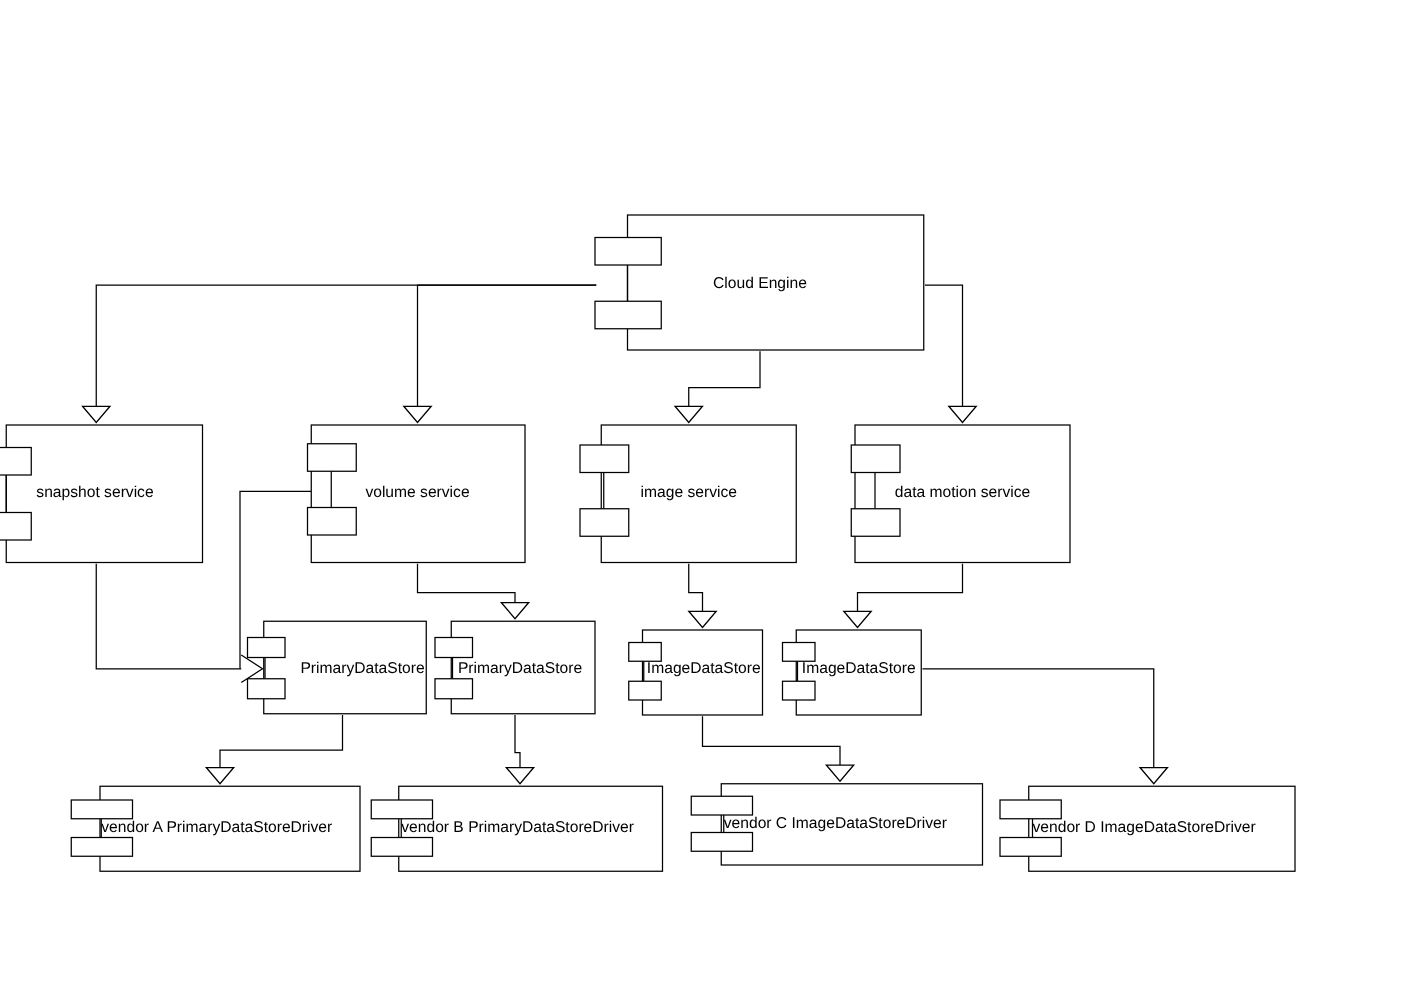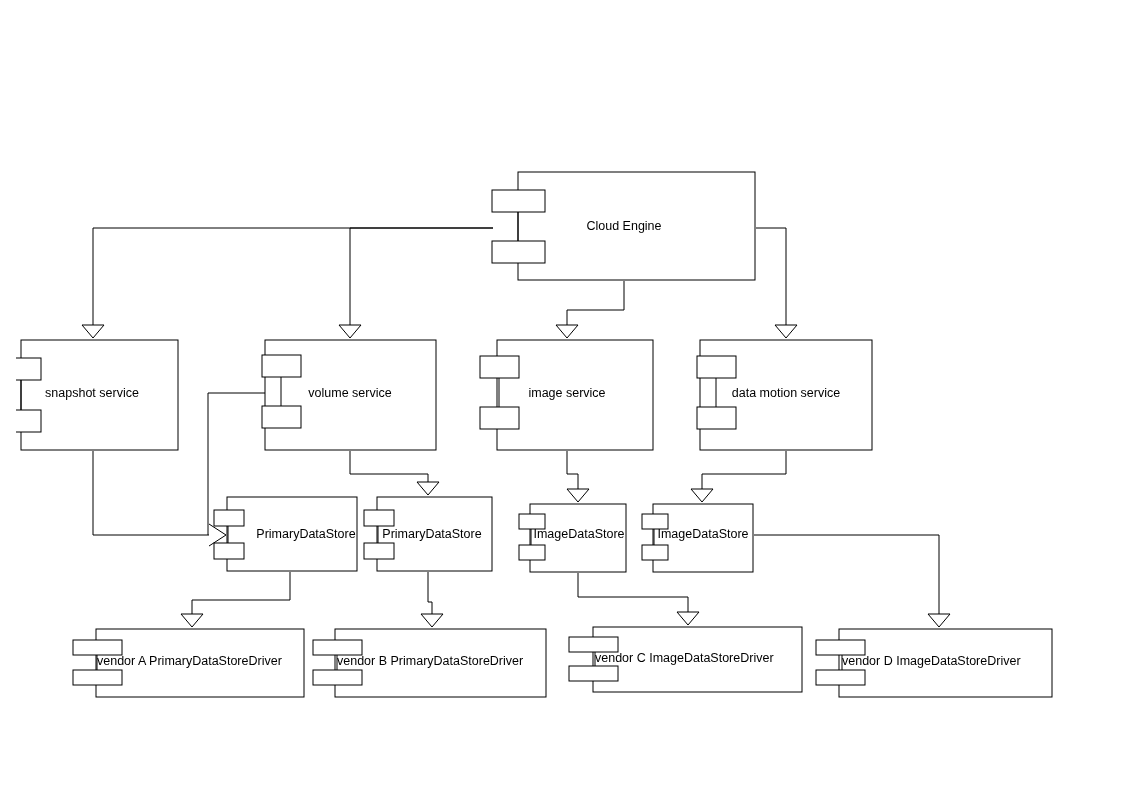--- a/index.html
+++ b/index.html
@@ -8,21 +8,20 @@
     padding: 0;
     background: #ffffff;
   }
   #diagram-root {
     position: relative;
     width: 1080px;
     height: 796px;
     background: #ffffff;
     overflow: hidden;
     font-family: "Liberation Sans", sans-serif;
-    margin-left: 16px;
   }
   #diagram-svg {
     position: absolute;
     top: 0;
     left: 0;
     width: 1138px;
     height: 796px;
     display: block;
   }
   .comp-rect {

